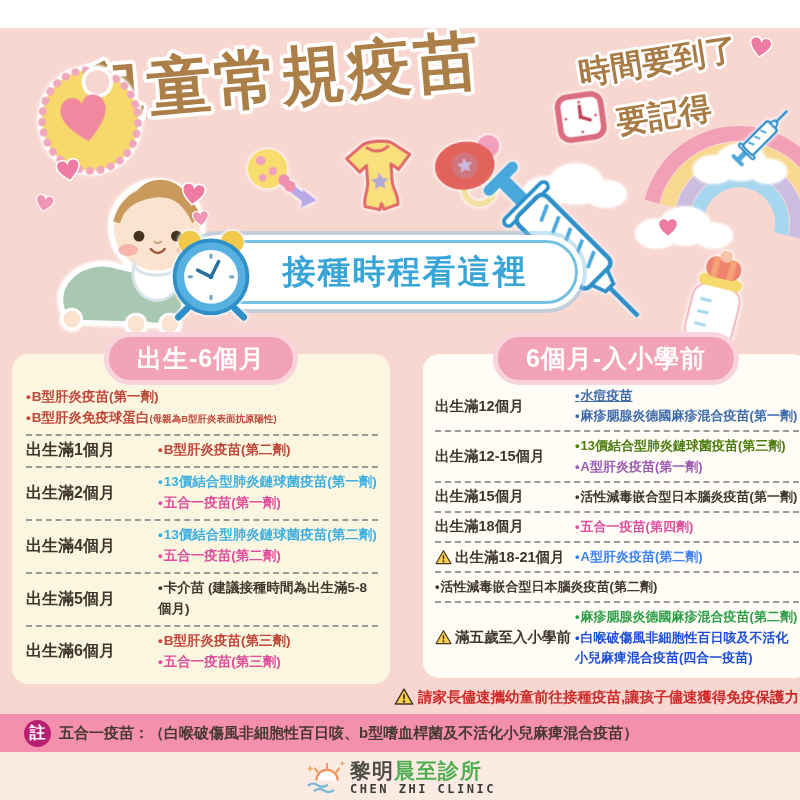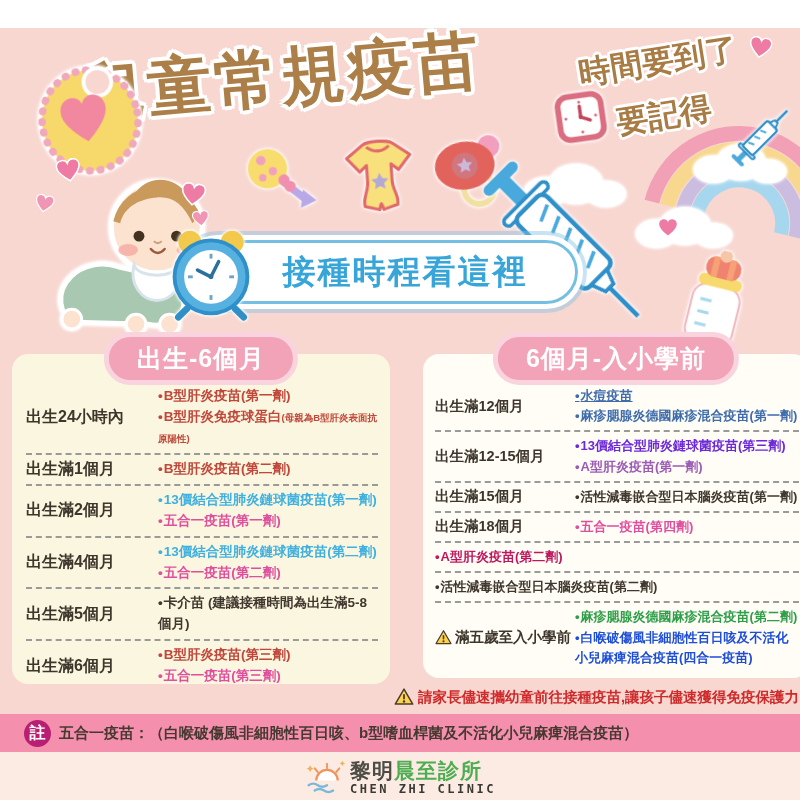--- a/index.html
+++ b/index.html
@@ -276,23 +276,20 @@
         <circle cx="50" cy="54" r="2.6" fill="#2a6f9e"></circle>
       </svg>
     </div>
     <div class="banner-label">接種時程看這裡</div>
   </div>
 
   <div class="abs panel panel0">
     <div class="pill">出生-6個月</div>
     <div class="rows">
         <div class="row">
-          <div class="age">
-            <span>出生24小時內</span>
-          </div>
           <div class="items">
             <div class="item" style="color: rgb(192, 71, 58);"><span class="blt">•</span><span>B型肝炎疫苗(第一劑)</span></div>
             <div class="item" style="color: rgb(192, 71, 58);"><span class="blt">•</span><span>B型肝炎免疫球蛋白</span><span class="note-sm">(母親為B型肝炎表面抗原陽性)</span></div>
           </div>
         </div>
         <div class="row">
           <div class="age">
             <span>出生滿1個月</span>
           </div>
           <div class="items">
@@ -346,43 +343,53 @@
           <div class="items">
             <div class="item" style="color: rgb(63, 108, 171); text-decoration: underline;"><span class="blt">•</span><span>水痘疫苗</span></div>
             <div class="item" style="color: rgb(63, 108, 171);"><span class="blt">•</span><span>麻疹腮腺炎德國麻疹混合疫苗(第一劑)</span></div>
           </div>
         </div>
         <div class="row">
           <div class="age">
             <span>出生滿12-15個月</span>
           </div>
           <div class="items">
-            <div class="item" style="color: #6d28d9;"><span class="blt">•</span><span>13價結合型肺炎鏈球菌疫苗(第三劑)</span></div>
+            <div class="item" style="color: #4d7c0f;"><span class="blt">•</span><span>13價結合型肺炎鏈球菌疫苗(第三劑)</span></div>
             <div class="item" style="color: rgb(156, 91, 181);"><span class="blt">•</span><span>A型肝炎疫苗(第一劑)</span></div>
           </div>
         </div>
         <div class="row">
           <div class="age">
             <span>出生滿15個月</span>
           </div>
           <div class="items">
             <div class="item" style="color: rgb(64, 55, 46);"><span class="blt">•</span><span>活性減毒嵌合型日本腦炎疫苗(第一劑)</span></div>
           </div>
         </div>
         <div class="row">
           <div class="age">
             <span>出生滿18個月</span>
           </div>
           <div class="items">
             <div class="item" style="color: rgb(224, 79, 158);"><span class="blt">•</span><span>五合一疫苗(第四劑)</span></div>
           </div>
         </div>
         <div class="row">
-          <div class="items">
-            <div class="item" style="color: #be185d;"><span class="blt">•</span><span>A型肝炎疫苗(第二劑)</span></div>
+          <div class="age">
+            <span class="tri">
+              <svg viewBox="0 0 24 24" width="17" height="17">
+                <path d="M12 2.5 L22.5 20.5 H1.5 Z" fill="#ffd348" stroke="#4a3b30" stroke-width="1.8" stroke-linejoin="round"></path>
+                <rect x="10.9" y="8.5" width="2.2" height="6.4" rx="1.1" fill="#4a3b30"></rect>
+                <circle cx="12" cy="17.4" r="1.5" fill="#4a3b30"></circle>
+              </svg>
+            </span>
+            <span>出生滿18-21個月</span>
+          </div>
+          <div class="items">
+            <div class="item" style="color: #3b82f6;"><span class="blt">•</span><span>A型肝炎疫苗(第二劑)</span></div>
           </div>
         </div>
         <div class="row">
           <div class="items">
             <div class="item" style="color: rgb(64, 55, 46);"><span class="blt">•</span><span>活性減毒嵌合型日本腦炎疫苗(第二劑)</span></div>
           </div>
         </div>
         <div class="row">
           <div class="age">
             <span class="tri">

